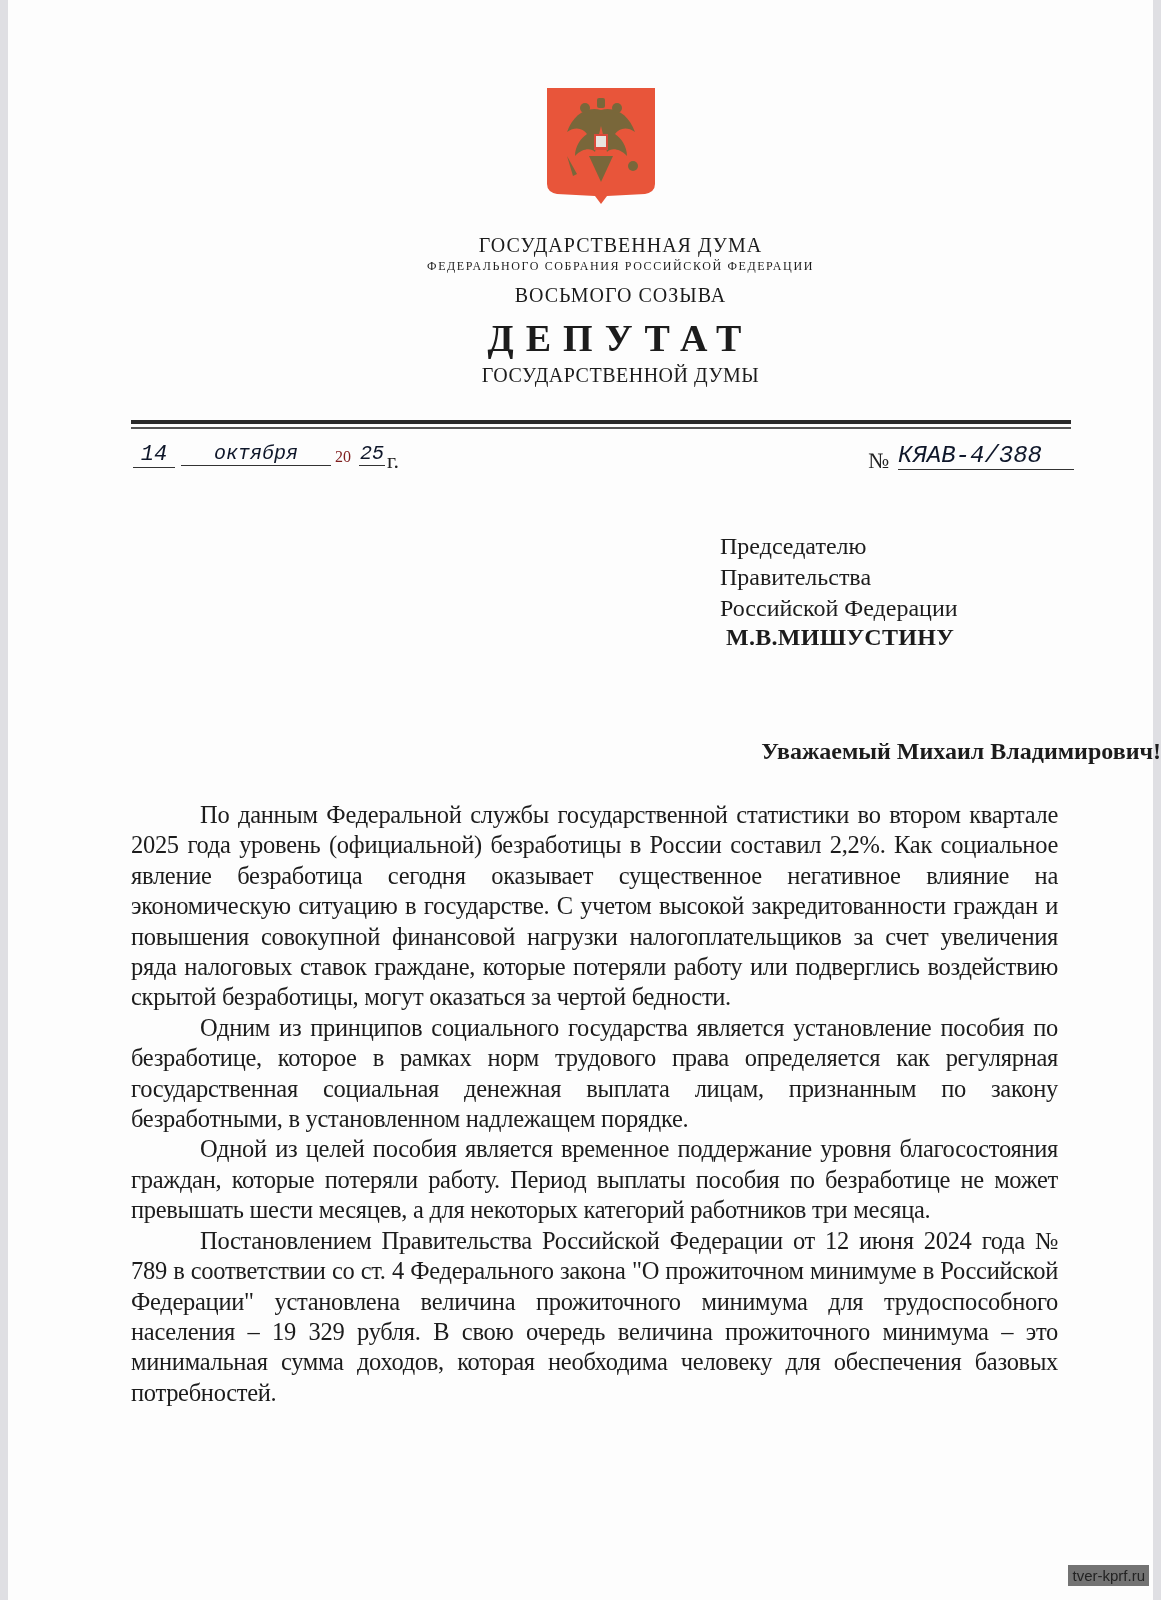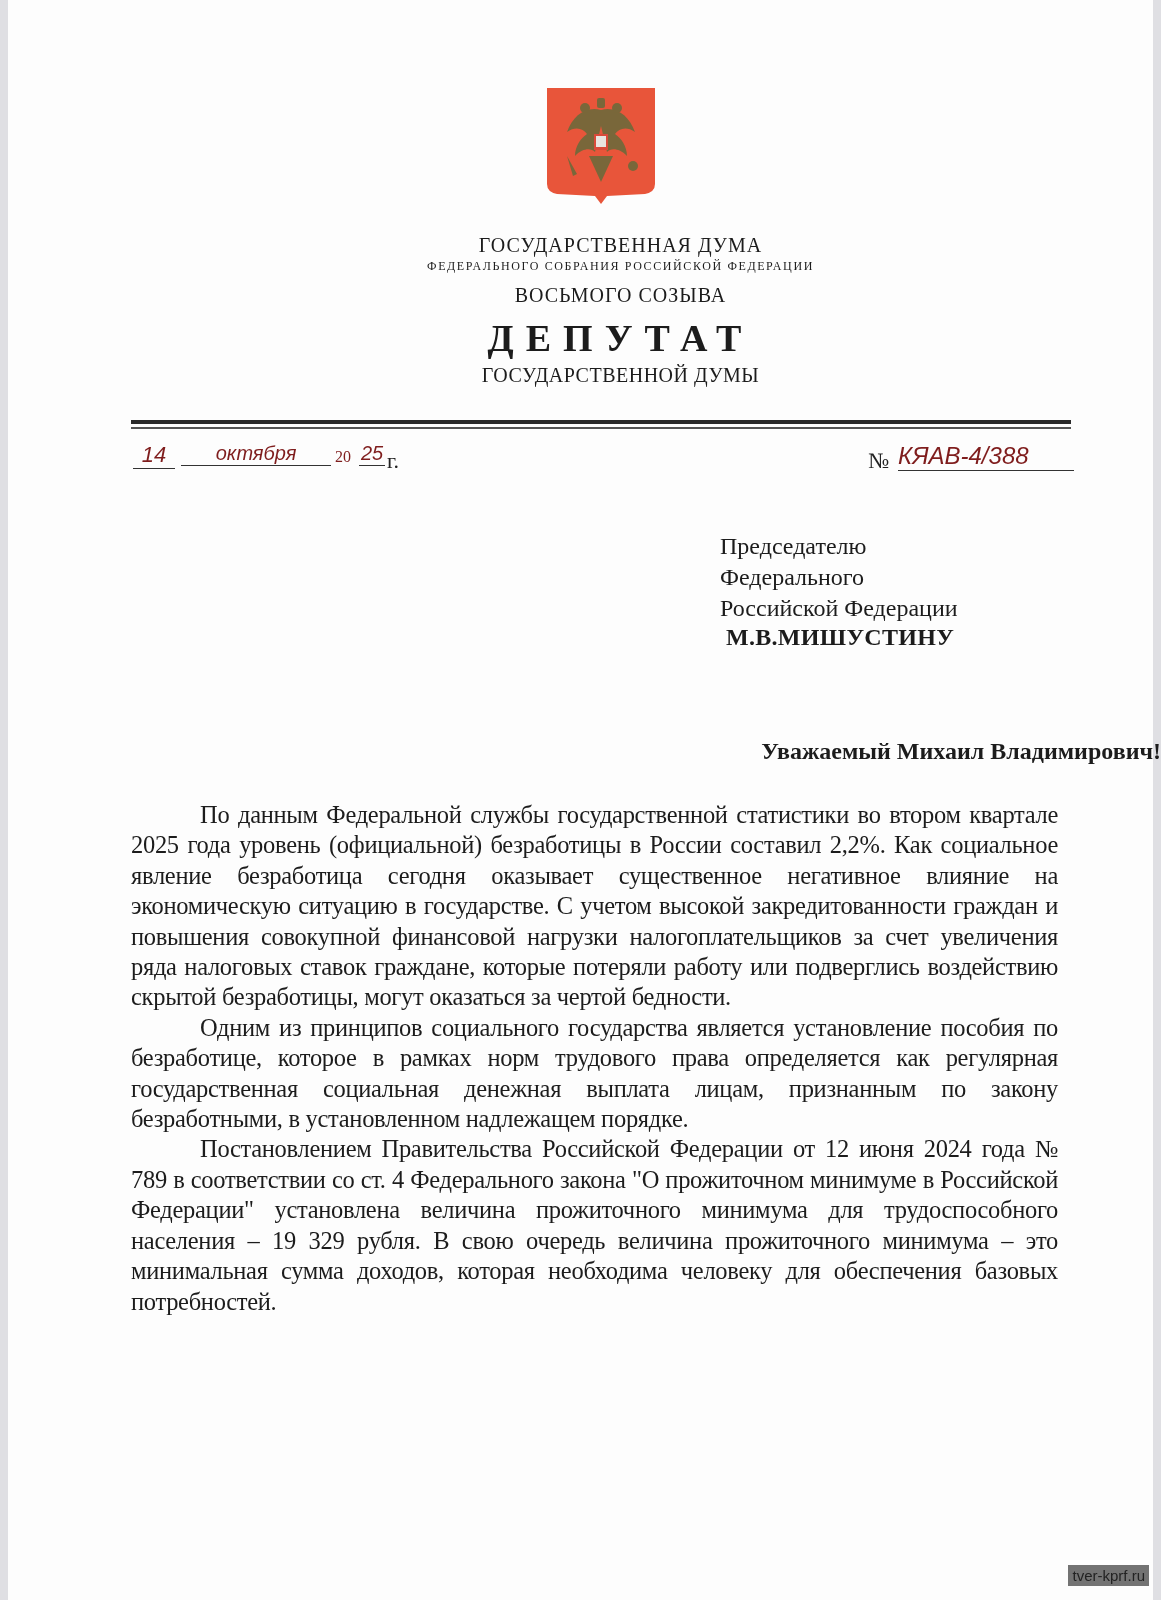--- a/index.html
+++ b/index.html
@@ -19,21 +19,21 @@
   .hdr1 { top: 234px; font-size: 20px; }
   .hdr2 { top: 259px; font-size: 12px; letter-spacing: 1.6px; }
   .hdr3 { top: 284px; font-size: 20px; }
   .deputy { top: 316px; font-size: 38px; font-weight: bold; letter-spacing: 12px; }
   .duma { top: 364px; font-size: 20px; letter-spacing: 0.5px; }
 
   .rule-thick { position: absolute; left: 131px; top: 420px; width: 940px; height: 4px; background: #2a2a2a; }
   .rule-thin { position: absolute; left: 131px; top: 427px; width: 940px; height: 1.5px; background: #555; }
 
   .date-row { position: absolute; left: 133px; top: 440px; height: 40px; font-size: 22px; }
-  .hand { font-family: Liberation Sans, sans-serif; font-style: italic; color: #7f1d1d; font-size: 22px; }
+  .hand { font-family: Liberation Mono, monospace; font-style: italic; color: #0f172a; font-size: 22px; }
   .date-day { position: absolute; left: 0; top: 2px; width: 42px; border-bottom: 1.5px solid #333; text-align: center; }
   .date-month { position: absolute; left: 48px; top: 2px; width: 150px; border-bottom: 1.5px solid #333; text-align: center; font-size: 20px; }
   .date-yr-pre { position: absolute; left: 202px; top: 8px; font-size: 16px; color: #7f1d1d; }
   .date-yr-suf { position: absolute; left: 226px; top: 2px; width: 26px; border-bottom: 1.5px solid #333; text-align: center; font-size: 20px; }
   .date-g { position: absolute; left: 254px; top: 8px; font-size: 22px; color: #222; }
 
   .ref-row { position: absolute; left: 868px; top: 440px; height: 40px; }
   .ref-no { position: absolute; left: 0; top: 8px; font-size: 22px; color: #222; }
   .ref-val { position: absolute; left: 30px; top: 2px; width: 176px; border-bottom: 1.5px solid #333; font-size: 24px; }
 
@@ -94,26 +94,27 @@
   <span class="date-g">г.</span>
 </div>
 
 <div class="ref-row">
   <span class="ref-no">№</span>
   <span class="ref-val hand">КЯАВ-4/388</span>
 </div>
 
 <div class="addressee">
   <div>Председателю</div>
-  <div>Федерального</div>
+  <div>Правительства</div>
   <div>Российской Федерации</div>
 </div>
 <div class="addr-name">М.В.МИШУСТИНУ</div>
 
 <div class="salutation">Уважаемый Михаил Владимирович!</div>
 
 <div class="body-text">
   <p>По данным Федеральной службы государственной статистики во втором квартале 2025 года уровень (официальной) безработицы в России составил 2,2%. Как социальное явление безработица сегодня оказывает существенное негативное влияние на экономическую ситуацию в государстве. С учетом высокой закредитованности граждан и повышения совокупной финансовой нагрузки налогоплательщиков за счет увеличения ряда налоговых ставок граждане, которые потеряли работу или подверглись воздействию скрытой безработицы, могут оказаться за чертой бедности.</p>
   <p>Одним из принципов социального государства является установление пособия по безработице, которое в рамках норм трудового права определяется как регулярная государственная социальная денежная выплата лицам, признанным по закону безработными, в установленном надлежащем порядке.</p>
+  <p>Одной из целей пособия является временное поддержание уровня благосостояния граждан, которые потеряли работу. Период выплаты пособия по безработице не может превышать шести месяцев, а для некоторых категорий работников три месяца.</p>
   <p>Постановлением Правительства Российской Федерации от 12 июня 2024 года № 789 в соответствии со ст. 4 Федерального закона "О прожиточном минимуме в Российской Федерации" установлена величина прожиточного минимума для трудоспособного населения – 19 329 рубля. В свою очередь величина прожиточного минимума – это минимальная сумма доходов, которая необходима человеку для обеспечения базовых потребностей.</p>
 </div>
 
 <div class="watermark">tver-kprf.ru</div>
 
 </body></html>

